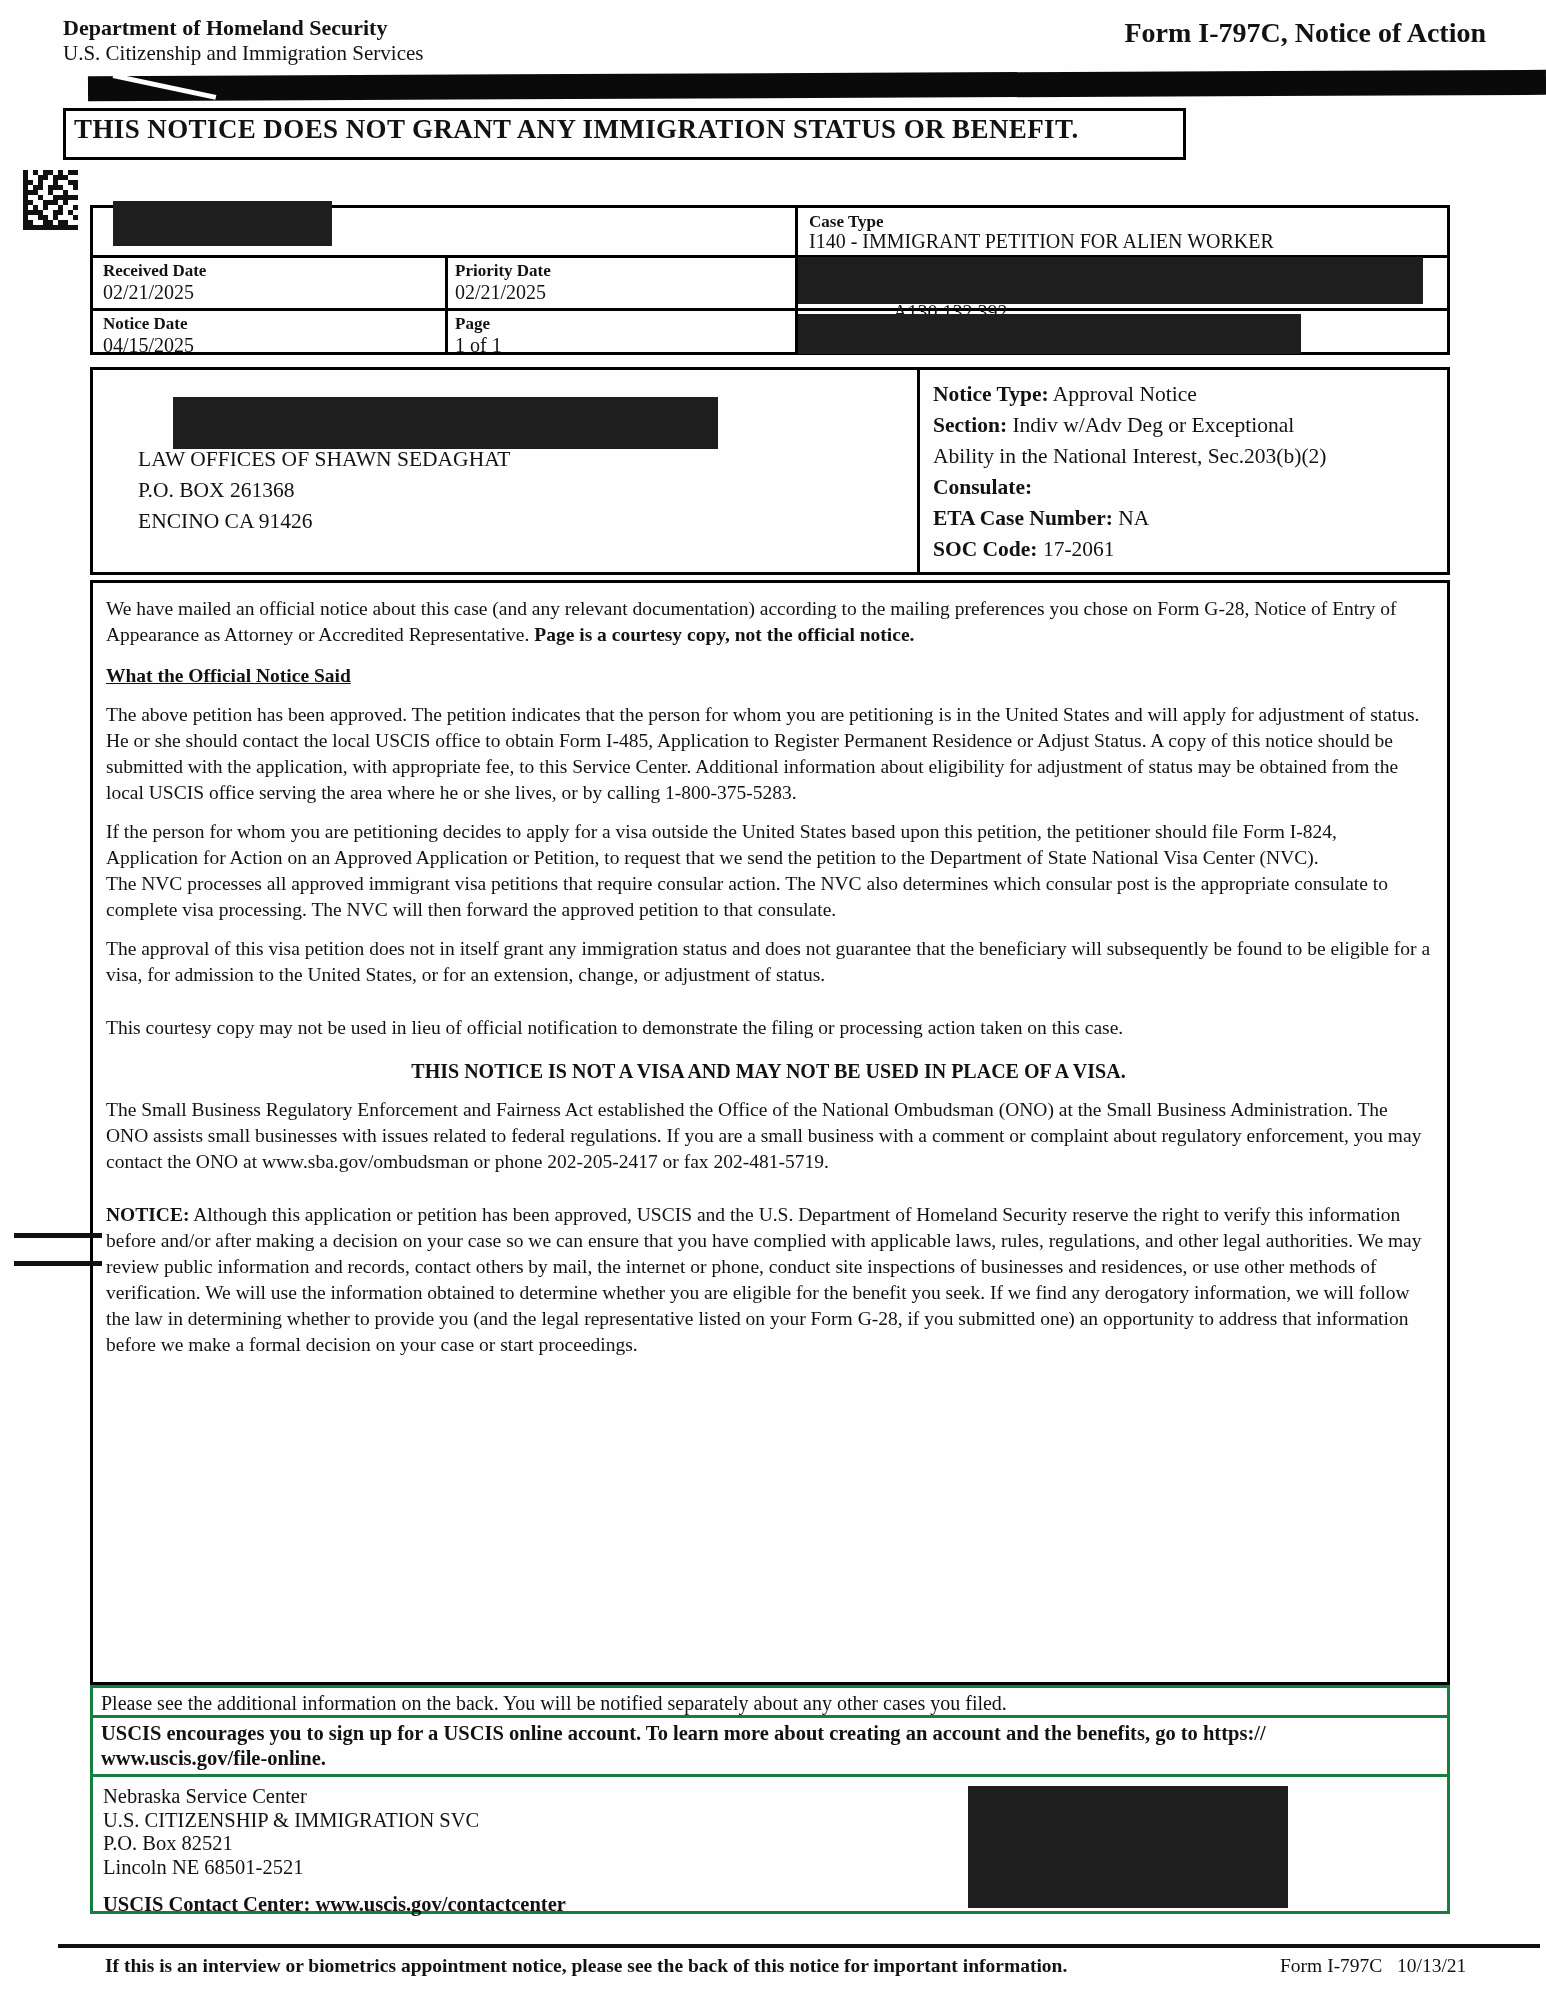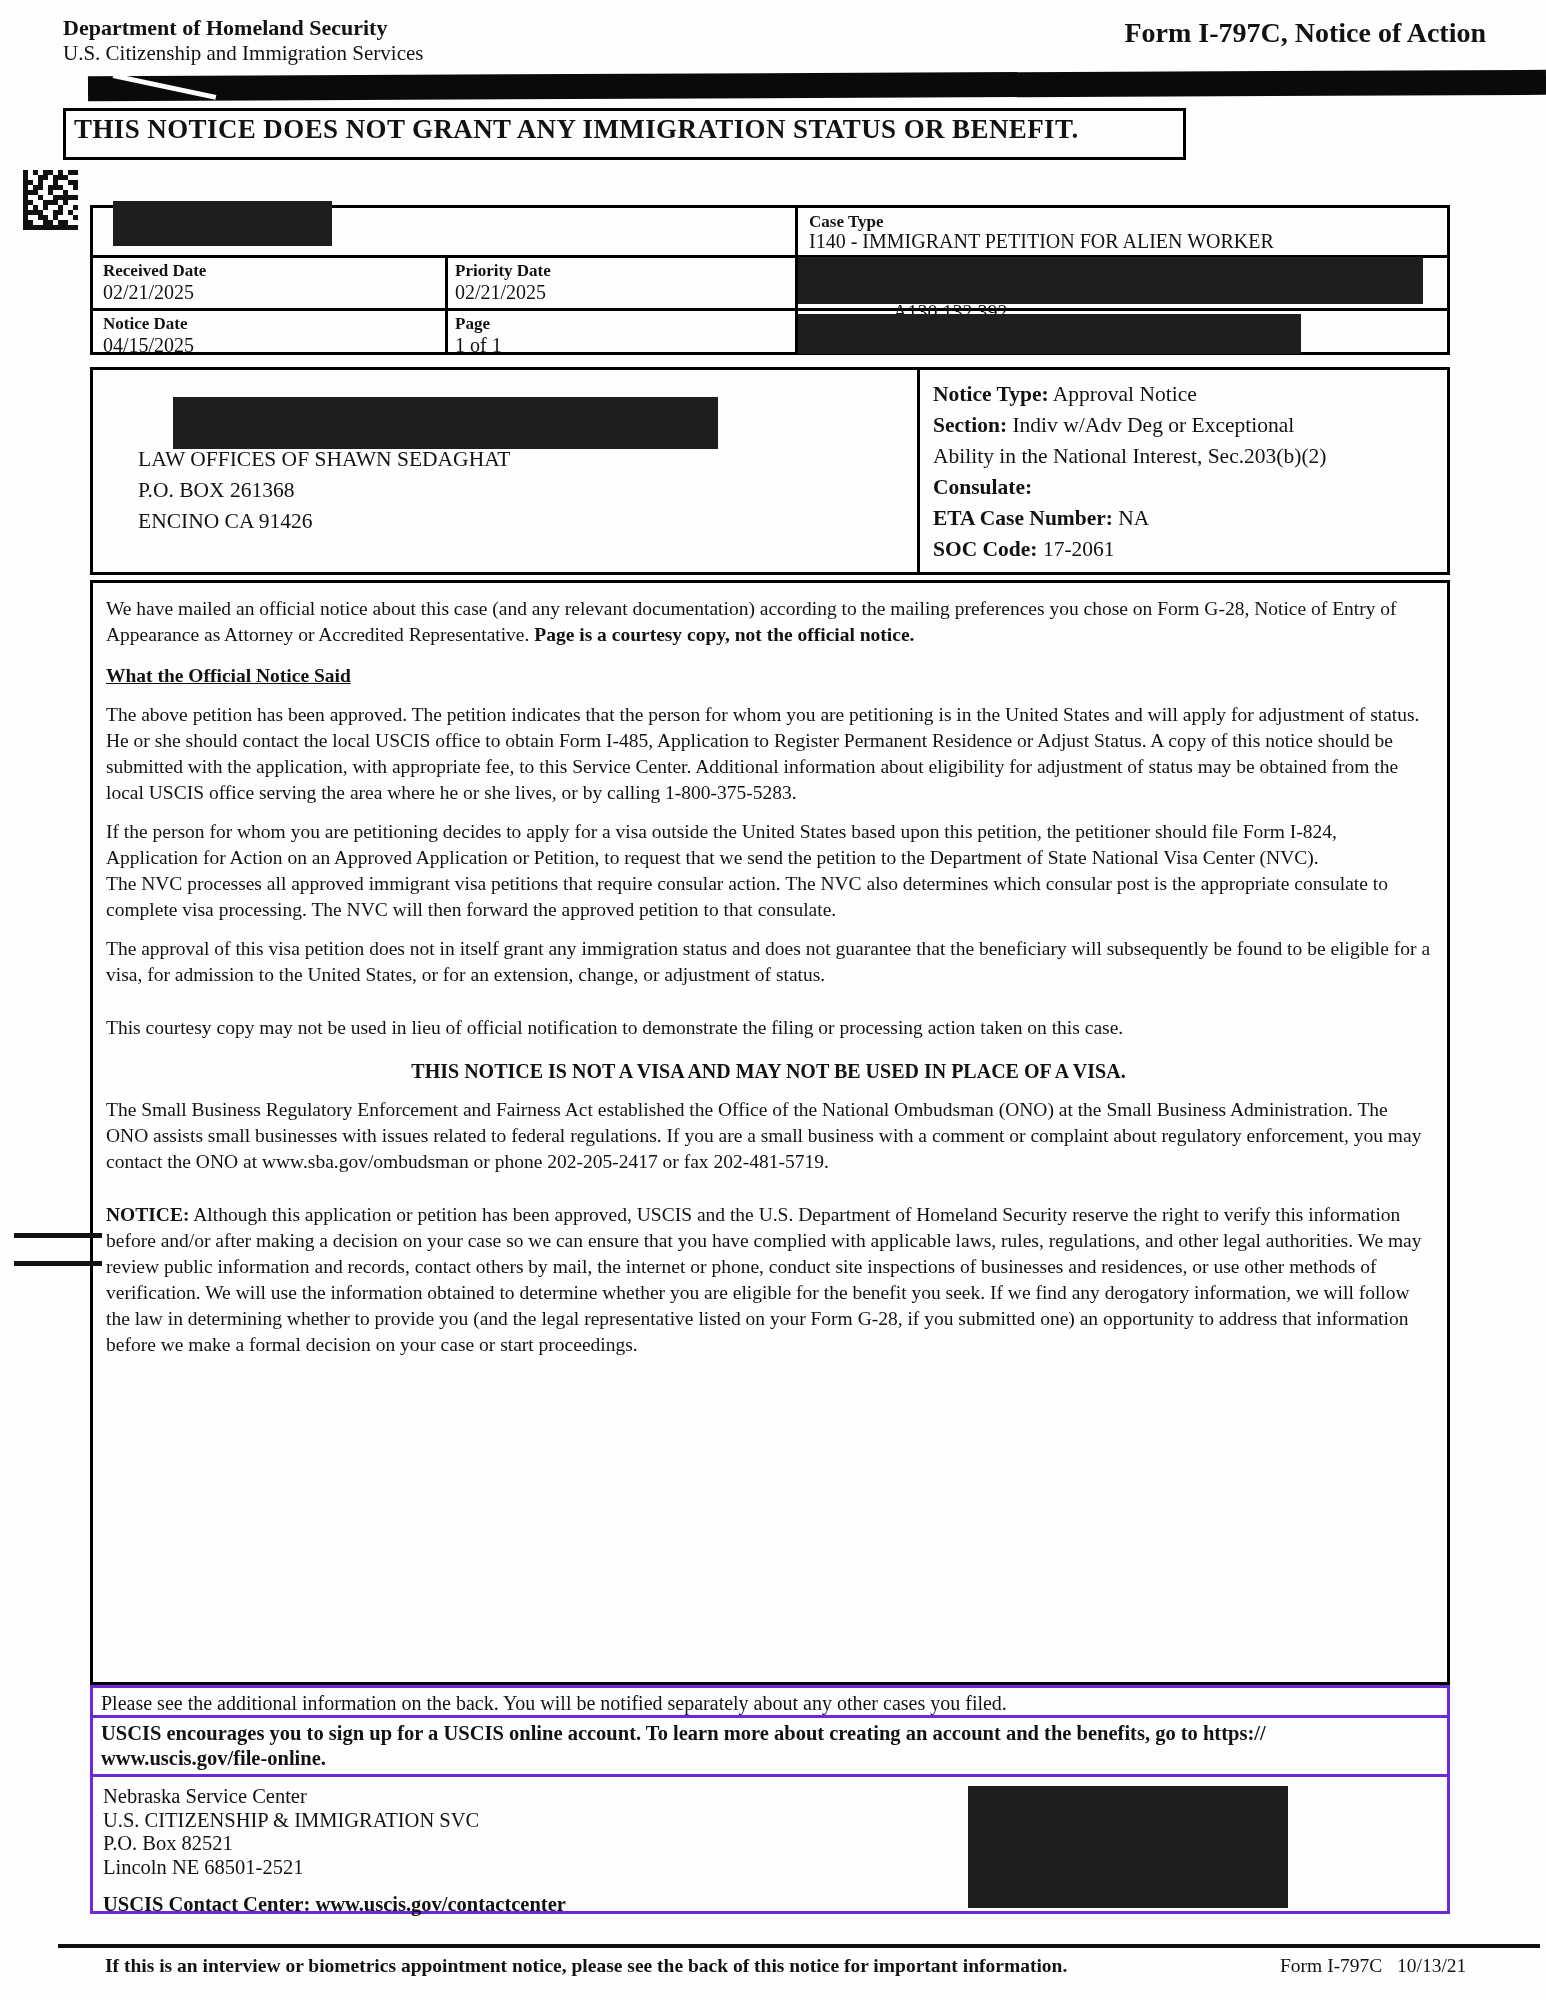--- a/index.html
+++ b/index.html
@@ -25,21 +25,21 @@
   .tline{position:absolute;background:#000;}
   .addr-line{font-size:21.5px;line-height:31px;white-space:nowrap;}
   .ninfo{font-size:21.5px;line-height:31px;}
   .bodybox{border:3px solid #000;}
   .bodytext{font-size:19.5px;line-height:26px;}
   .bodytext p{margin:0;padding:0;}
   .p-gap{margin-top:13px !important;}
   .p-gap-lg{margin-top:27px !important;}
   .heading-underline{font-weight:bold;text-decoration:underline;margin-top:15px !important;}
   .visa-warning{text-align:center;font-weight:bold;font-size:20px;margin-top:17px !important;}
-  .rowbox{border:3px solid #6d28d9;box-sizing:border-box;}
+  .rowbox{border:3px solid #15803d;box-sizing:border-box;}
   .rowtext{font-size:20px;line-height:24px;padding:3px 8px;}
   .rowtext-bold{font-size:20.5px;font-weight:bold;line-height:25px;padding:3px 8px;}
   .svc{font-size:20.5px;line-height:23.5px;padding:8px 10px;}
   .footer-left{font-size:19.5px;font-weight:bold;}
   .footer-right{font-size:19.5px;}
   .dash{position:absolute;left:14px;width:88px;height:5px;background:#111;}
 </style>
 </head>
 <body>
 

